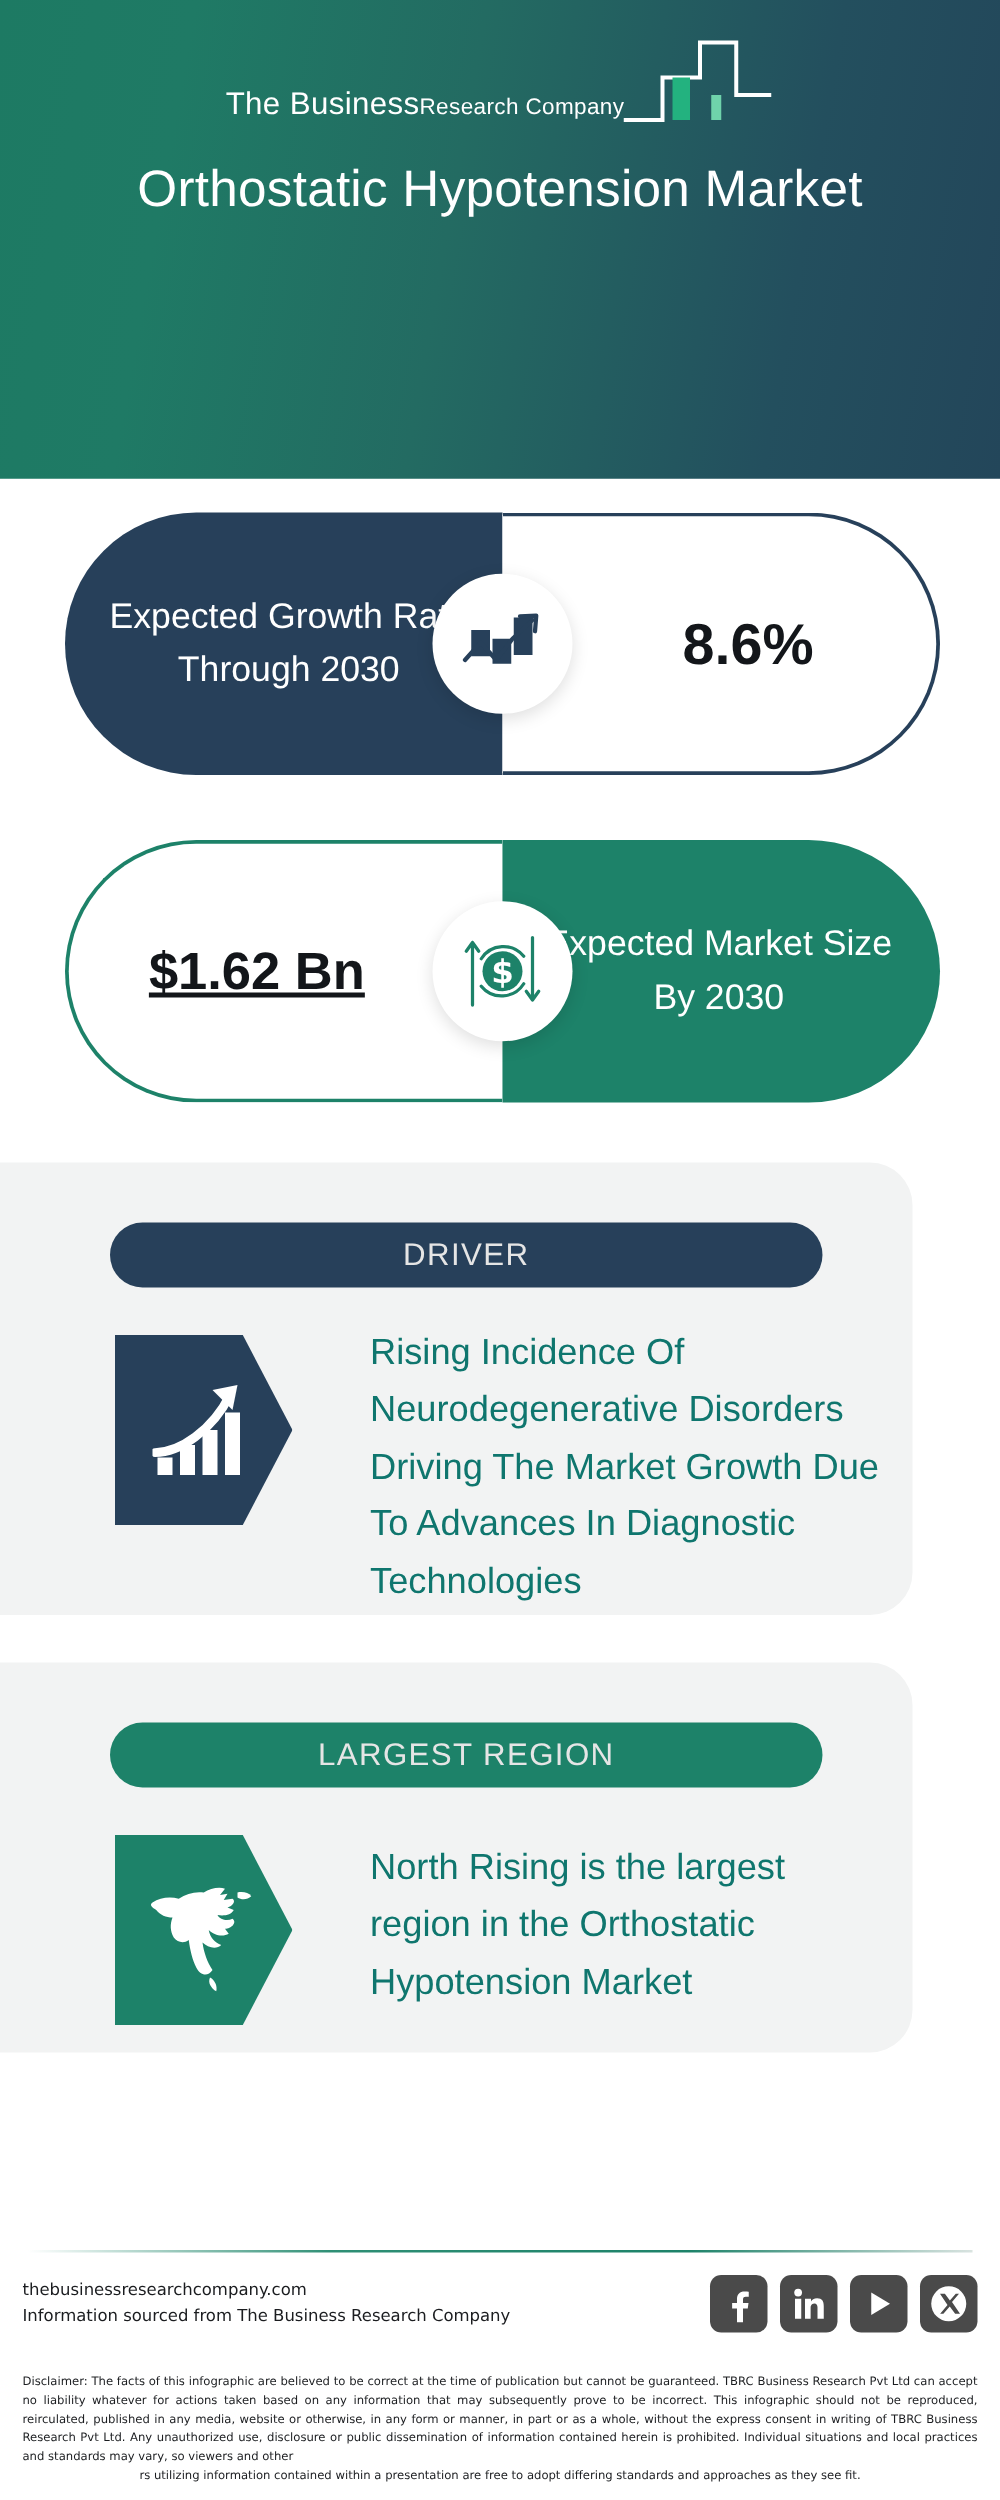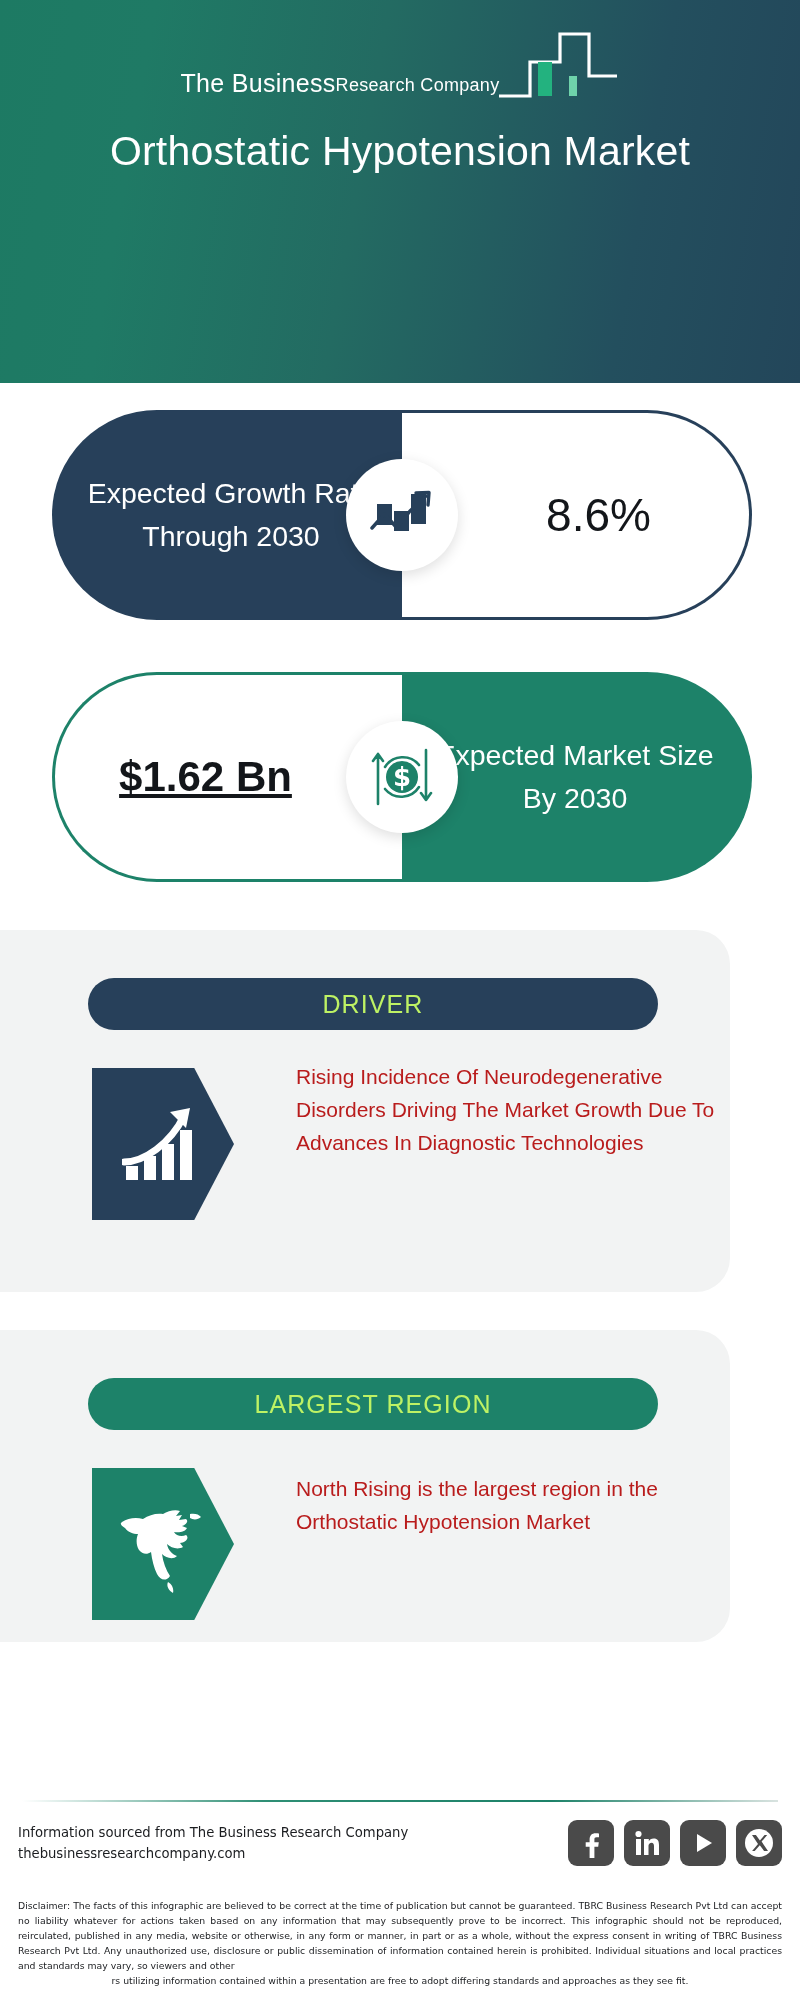--- a/index.html
+++ b/index.html
@@ -51,21 +51,21 @@
     color: #fff; font-size: 28.5px; line-height: 1.5; text-align: center;
     padding: 0 26px 0 34px;
   }
   .s1-right {
     left: 350px;
     border: 3px solid #27405a;
     border-left: none;
     border-radius: 0 105px 105px 0;
     background: #fff;
     display: flex; align-items: center; justify-content: center;
-    color: #13161a; font-size: 46px; font-weight: 400;
+    color: #13161a; font-size: 46px; font-weight: 700;
     padding-left: 46px;
   }
   
   .s2-left {
     left: 0;
     border: 3px solid #1d8269;
     border-right: none;
     border-radius: 105px 0 0 105px;
     background: #fff;
     display: flex; align-items: center; justify-content: center;
@@ -97,37 +97,37 @@
     background: #f2f3f3;
     border-radius: 0 34px 34px 0;
   }
   .panel-driver { top: 930px; height: 362px; }
   .panel-region { top: 1330px; height: 312px; }
 
   .pill {
     position: absolute; left: 88px; top: 48px;
     width: 570px; height: 52px; border-radius: 26px;
     display: flex; align-items: center; justify-content: center;
-    color: #bef264; font-size: 25px; letter-spacing: 1.1px;
+    color: #e5e5e5; font-size: 25px; letter-spacing: 1.1px;
   }
   .pill-driver { background: #27405a; }
   .pill-region { background: #1d8269; }
 
   .arrow-box {
     position: absolute; left: 92px; top: 138px;
     width: 142px; height: 152px;
     clip-path: polygon(0 0, 72% 0, 100% 50%, 72% 100%, 0 100%);
     display: flex; align-items: center; justify-content: center;
   }
   .arrow-driver { background: #27405a; }
   .arrow-region { background: #1d8269; }
 
   .panel-text {
     position: absolute; left: 296px; top: 130px; width: 420px;
-    color: #b91c1c; font-size: 21px; line-height: 1.58;
+    color: #0f766e; font-size: 29px; line-height: 1.58;
   }
   .panel-region .panel-text { top: 142px; }
 
   
   .divider {
     position: absolute; left: 22px; top: 1800px; width: 756px; height: 2px;
     background: linear-gradient(90deg, #ffffff 0%, #2f8f75 32%, #1d8269 70%, #d9e3e0 100%);
   }
   .src {
     position: absolute; left: 18px; top: 1822px;
@@ -224,22 +224,22 @@
         <path fill="#ffffff" d="M74 20 C78 19 83 20 85 23 C82 26 77 26 74 24 Z"></path>
         <path fill="#ffffff" d="M52 88 C56 90 58 95 57 99 C53 97 50 92 52 88 Z"></path>
       </svg>
     </div>
     <div class="panel-text">North Rising is the largest region in the Orthostatic Hypotension Market</div>
   </div>
 
   <div class="divider"></div>
 
   <div class="src">
+    <div>thebusinessresearchcompany.com</div>
     <div>Information sourced from The Business Research Company</div>
-    <div>thebusinessresearchcompany.com</div>
   </div>
 
   <div class="socials">
     <div class="sicon">
       <svg width="30" height="30" viewBox="0 0 30 30">
         <path fill="#ffffff" d="M18.4 30V18.7h3.8l.6-4.4h-4.4v-2.8c0-1.3.4-2.2 2.2-2.2h2.4V5.4c-.4-.05-1.9-.18-3.5-.18-3.5 0-5.9 2.1-5.9 6.04v3.05h-3.9v4.4h3.9V30z"></path>
       </svg>
     </div>
     <div class="sicon">
       <svg width="30" height="30" viewBox="0 0 30 30">

